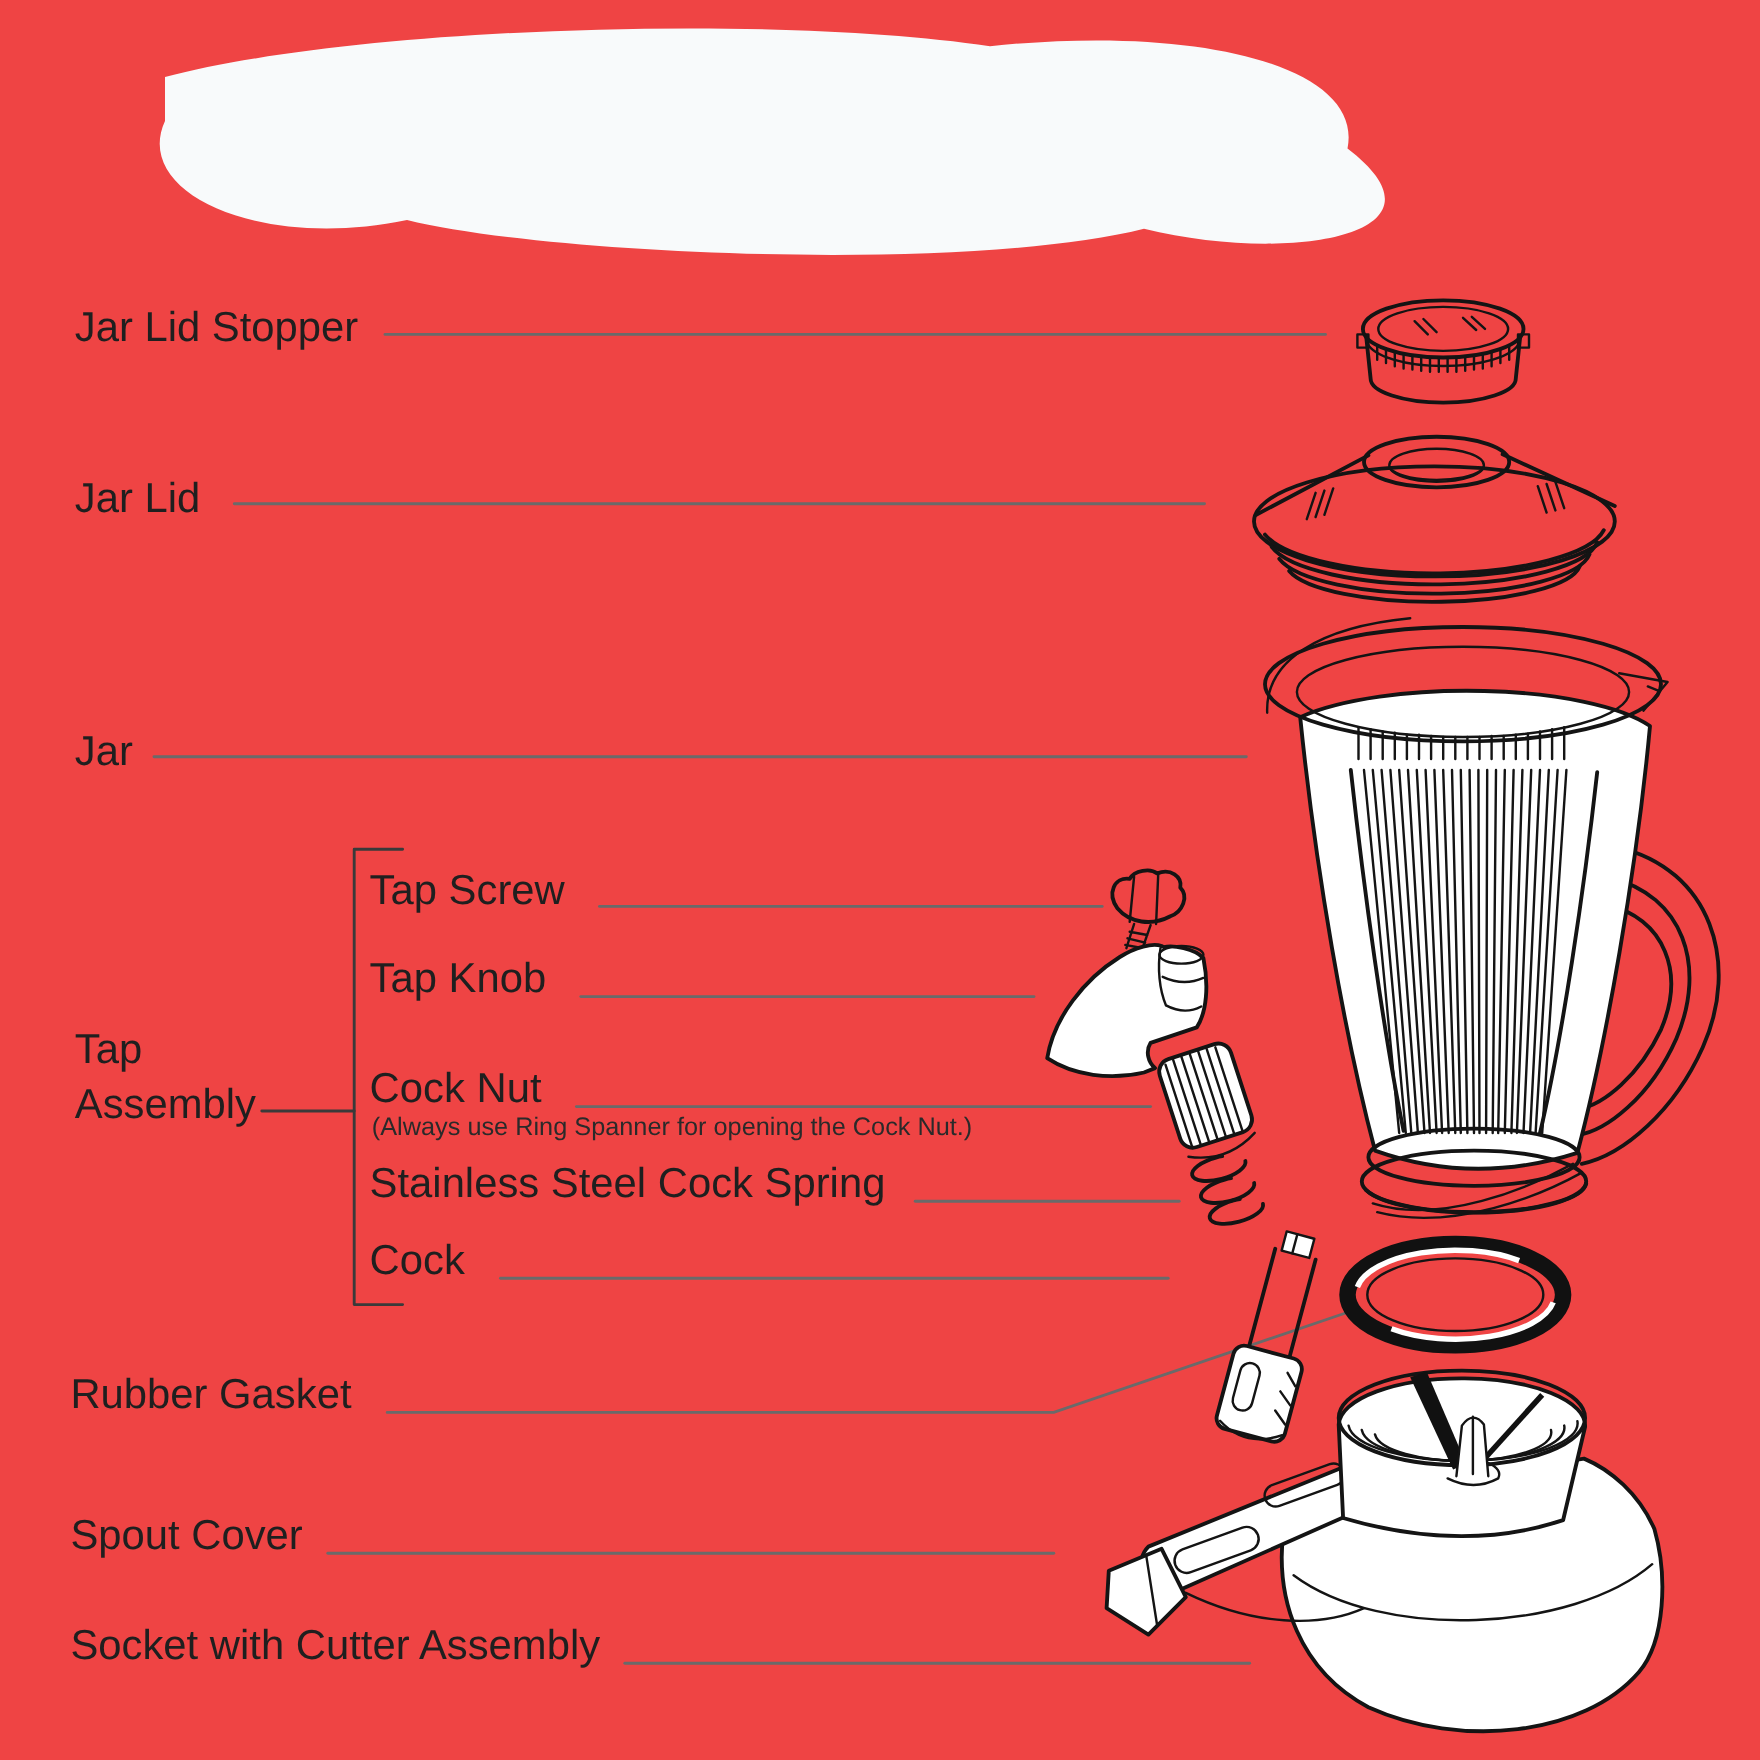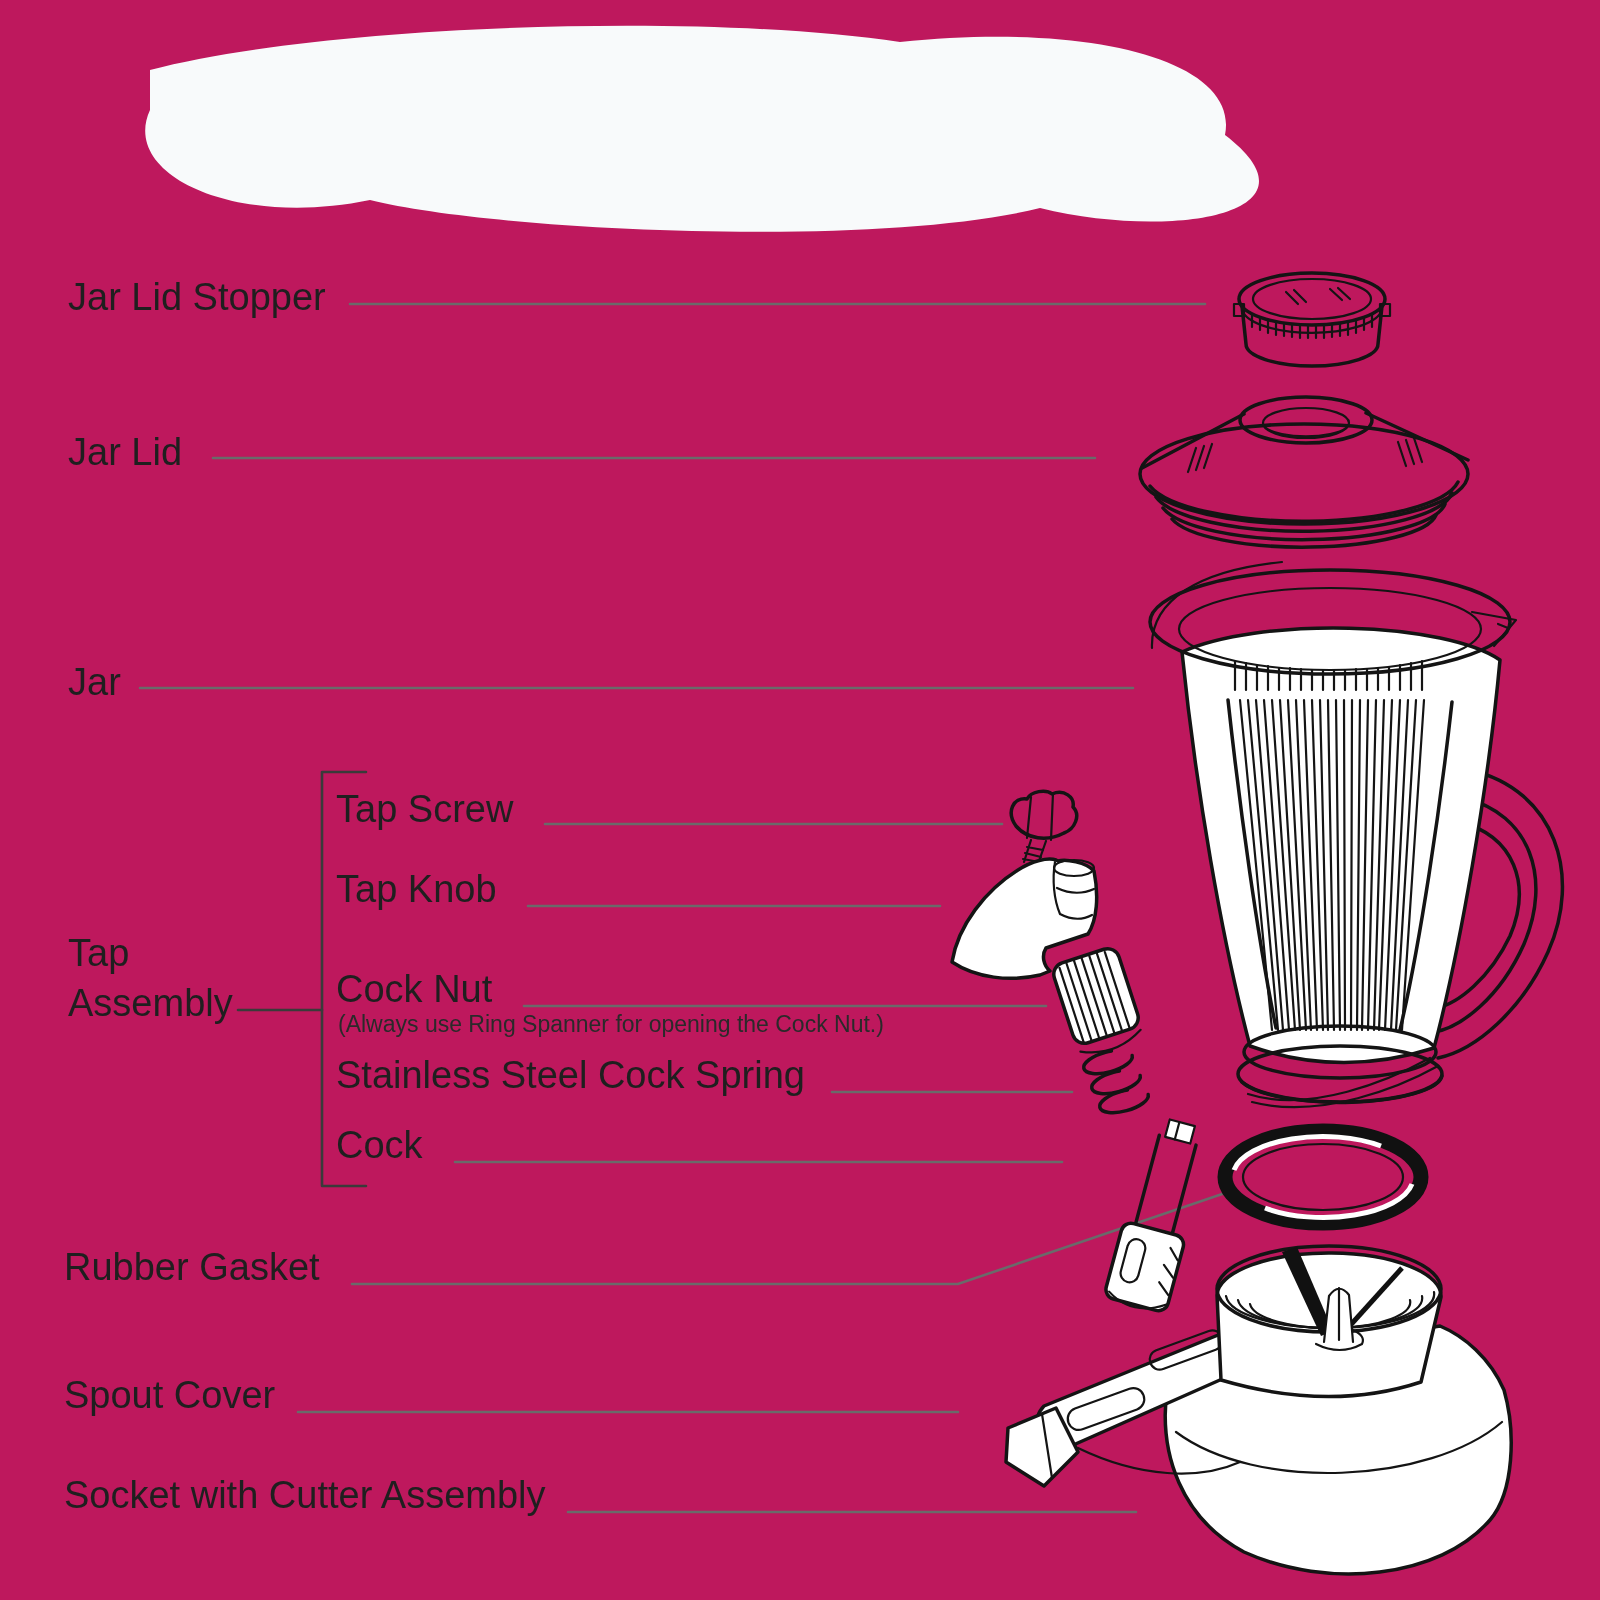--- a/index.html
+++ b/index.html
@@ -1,16 +1,16 @@
 <!DOCTYPE html>
 <html><head>
 <meta charset="utf-8">
 <style>
   html,body{margin:0;padding:0;background:#ffffff;}
-  .stage{position:relative;width:1600px;height:1600px;background:#be185d;overflow:hidden;
+  .stage{position:relative;width:1600px;height:1600px;background:#ef4444;overflow:hidden;
          font-family:"Liberation Sans", sans-serif;}
   svg{position:absolute;left:0;top:0;}
   .lbl{font-family:"Liberation Sans", sans-serif;font-size:38px;fill:#1f1f1f;}
   .note{font-family:"Liberation Sans", sans-serif;font-size:23px;fill:#2a2a2a;}
   .art{stroke:#141414;fill:none;stroke-width:3.5;stroke-linecap:round;stroke-linejoin:round;}
   .art-thin{stroke:#141414;fill:none;stroke-width:2.2;stroke-linecap:round;stroke-linejoin:round;}
   .fillwhite{fill:#ffffff;}
   .leader{stroke:#6a6a6a;stroke-width:2.6;fill:none;stroke-linecap:round;}
   .bracket{stroke:#3a3a3a;stroke-width:2.6;fill:none;stroke-linecap:round;}
   .blade{fill:#111111;stroke:none;}

